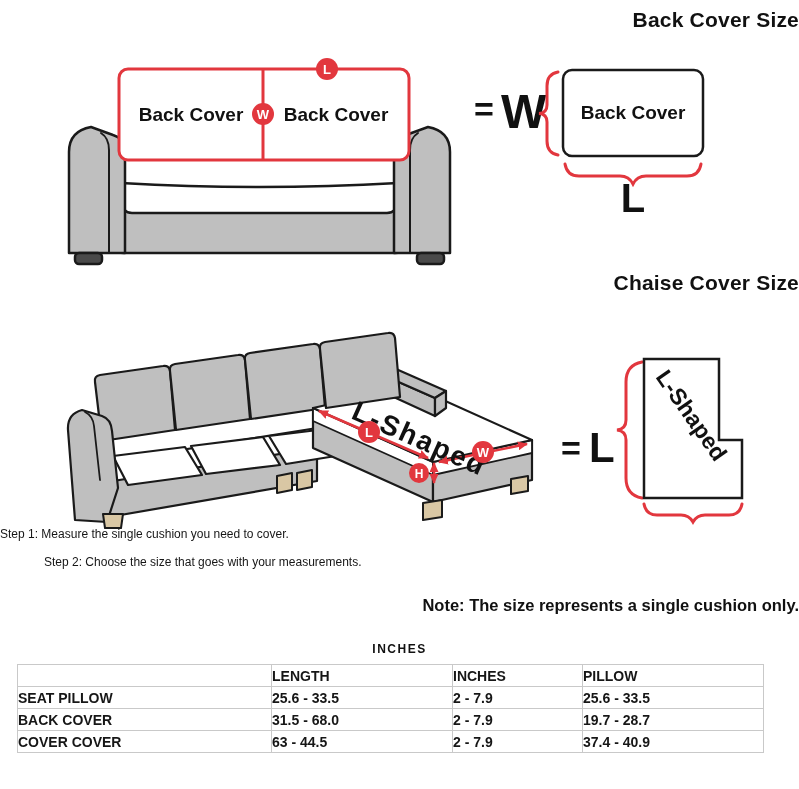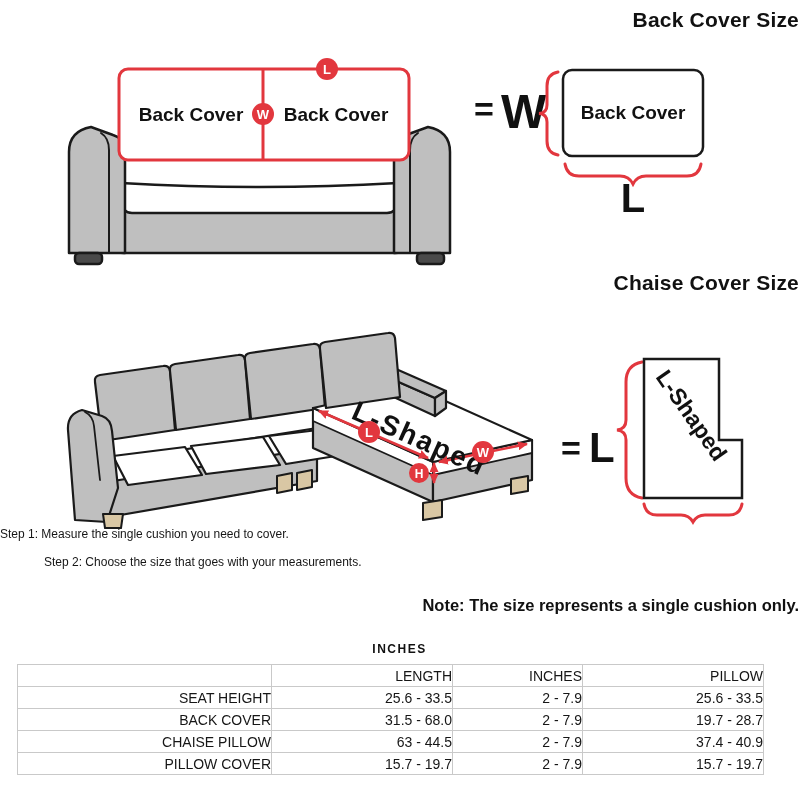--- a/index.html
+++ b/index.html
@@ -5,22 +5,22 @@
   html,body{margin:0;padding:0;background:#fff;}
   .canvas{position:relative;width:799px;height:789px;background:#ffffff;overflow:hidden;
           font-family:"Liberation Sans",sans-serif;color:#111;}
   .abs{position:absolute;}
   .title{width:100%;text-align:right;font-size:21px;font-weight:bold;letter-spacing:.2px;}
   .step{width:100%;text-align:left;font-size:12px;color:#161616;}
   .note{width:100%;text-align:right;font-size:16.5px;font-weight:bold;}
   .inches{width:100%;text-align:center;font-size:12px;font-weight:bold;letter-spacing:1.5px;}
   table.size{position:absolute;left:17px;top:664px;width:746px;border-collapse:collapse;
              font-size:14px;font-weight:bold;color:#161616;table-layout:fixed;}
-  table.size td,table.size th{border:1px solid #c9c9c9;height:21px;text-align:right;padding:0;
-             font-weight:normal;white-space:nowrap;}
+  table.size td,table.size th{border:1px solid #c9c9c9;height:21px;text-align:left;padding:0;
+             font-weight:bold;white-space:nowrap;}
   svg text{font-family:"Liberation Sans",sans-serif;}
 </style>
 </head>
 <body>
 
 <div class="canvas">
 
   <div class="abs title" style="top:8px;">Back Cover Size</div>
 
   <svg class="abs" style="left:57px;top:57px;" width="405" height="215" viewBox="0 0 405 215">
@@ -136,39 +136,33 @@
         <col style="width:181px">
       </colgroup>
     <tbody>
         <tr>
       <th></th>
       <th>LENGTH</th>
       <th>INCHES</th>
       <th>PILLOW</th>
     </tr>
     <tr>
-      <td>SEAT HEIGHT</td>
+      <td>SEAT PILLOW</td>
       <td>25.6 - 33.5</td>
       <td>2 - 7.9</td>
       <td>25.6 - 33.5</td>
     </tr>
     <tr>
       <td>BACK COVER</td>
       <td>31.5 - 68.0</td>
       <td>2 - 7.9</td>
       <td>19.7 - 28.7</td>
     </tr>
     <tr>
-      <td>CHAISE PILLOW</td>
+      <td>COVER COVER</td>
       <td>63 - 44.5</td>
       <td>2 - 7.9</td>
       <td>37.4 - 40.9</td>
-    </tr>
-    <tr>
-      <td>PILLOW COVER</td>
-      <td>15.7 - 19.7</td>
-      <td>2 - 7.9</td>
-      <td>15.7 - 19.7</td>
     </tr>
   </tbody>
     </table>
 
 </div>
 
 </body></html>

